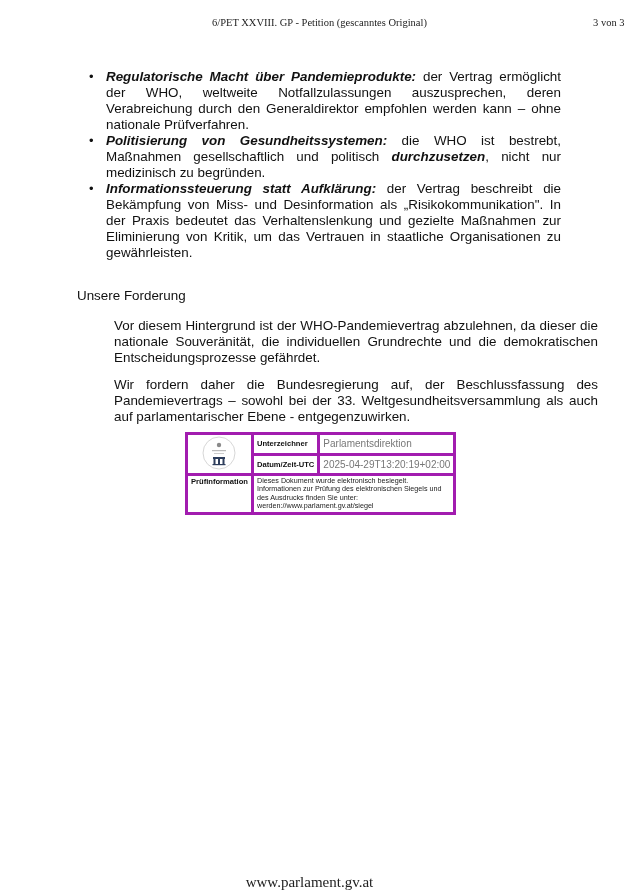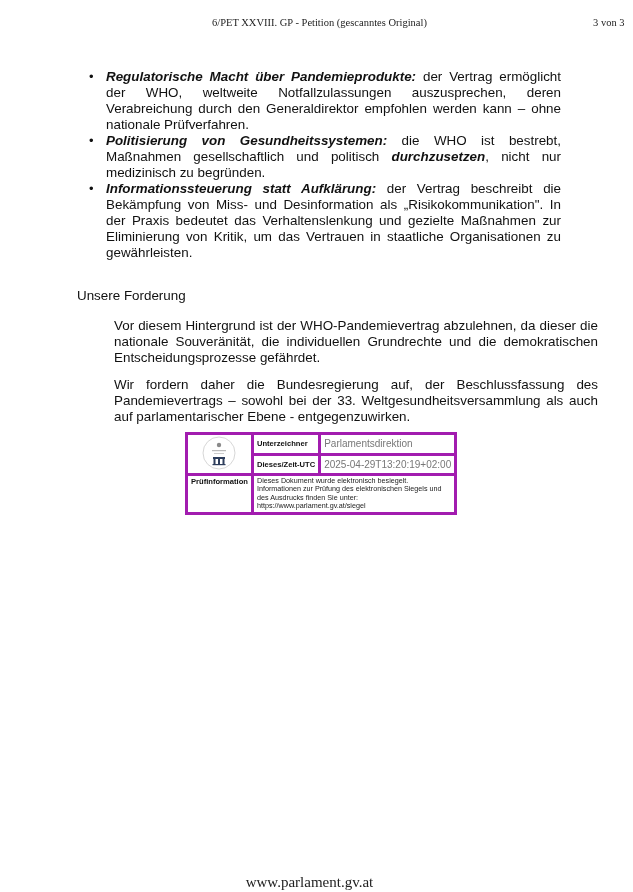--- a/index.html
+++ b/index.html
@@ -67,23 +67,23 @@
         <rect x="12.5" y="23" width="2" height="5" fill="#2e3e5c"></rect>
         <rect x="17" y="23" width="2" height="5" fill="#2e3e5c"></rect>
         <rect x="21.5" y="23" width="2" height="5" fill="#2e3e5c"></rect>
         <rect x="11.5" y="28" width="13" height="1.2" fill="#2e3e5c"></rect>
       </svg>
     </td>
     <td class="lbl">Unterzeichner</td>
     <td class="mono">Parlamentsdirektion</td>
   </tr>
   <tr>
-    <td class="lbl">Dieses/Zeit-UTC</td>
+    <td class="lbl">Datum/Zeit-UTC</td>
     <td class="mono">2025-04-29T13:20:19+02:00</td>
   </tr>
   <tr>
     <td class="prueflbl">Prüfinformation</td>
-    <td class="info" colspan="2">Dieses Dokument wurde elektronisch besiegelt. Informationen zur Prüfung des elektronischen Siegels und des Ausdrucks finden Sie unter: https://www.parlament.gv.at/siegel</td>
+    <td class="info" colspan="2">Dieses Dokument wurde elektronisch besiegelt. Informationen zur Prüfung des elektronischen Siegels und des Ausdrucks finden Sie unter: werden://www.parlament.gv.at/siegel</td>
   </tr>
 </tbody>
   </table>
 
 <div class="footer">www.parlament.gv.at</div>
 
 </body></html>

